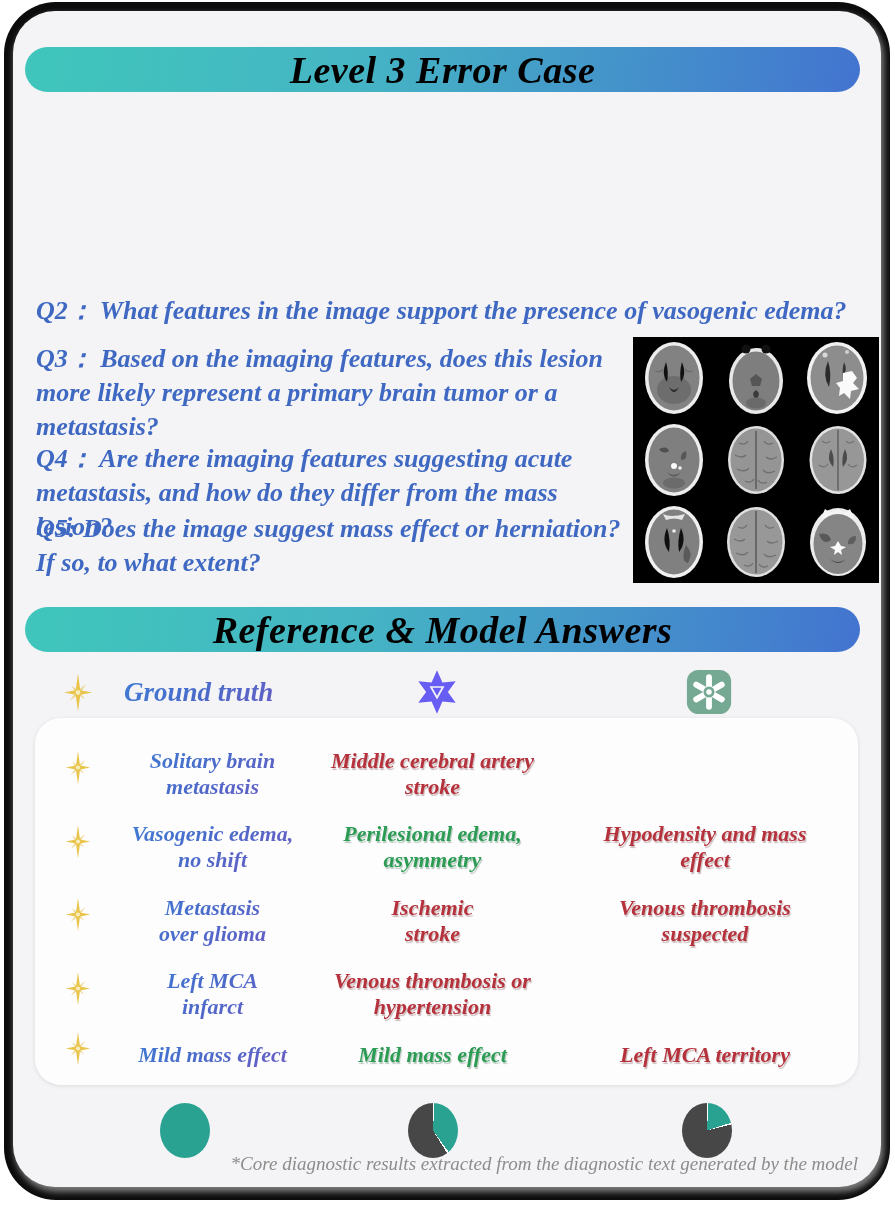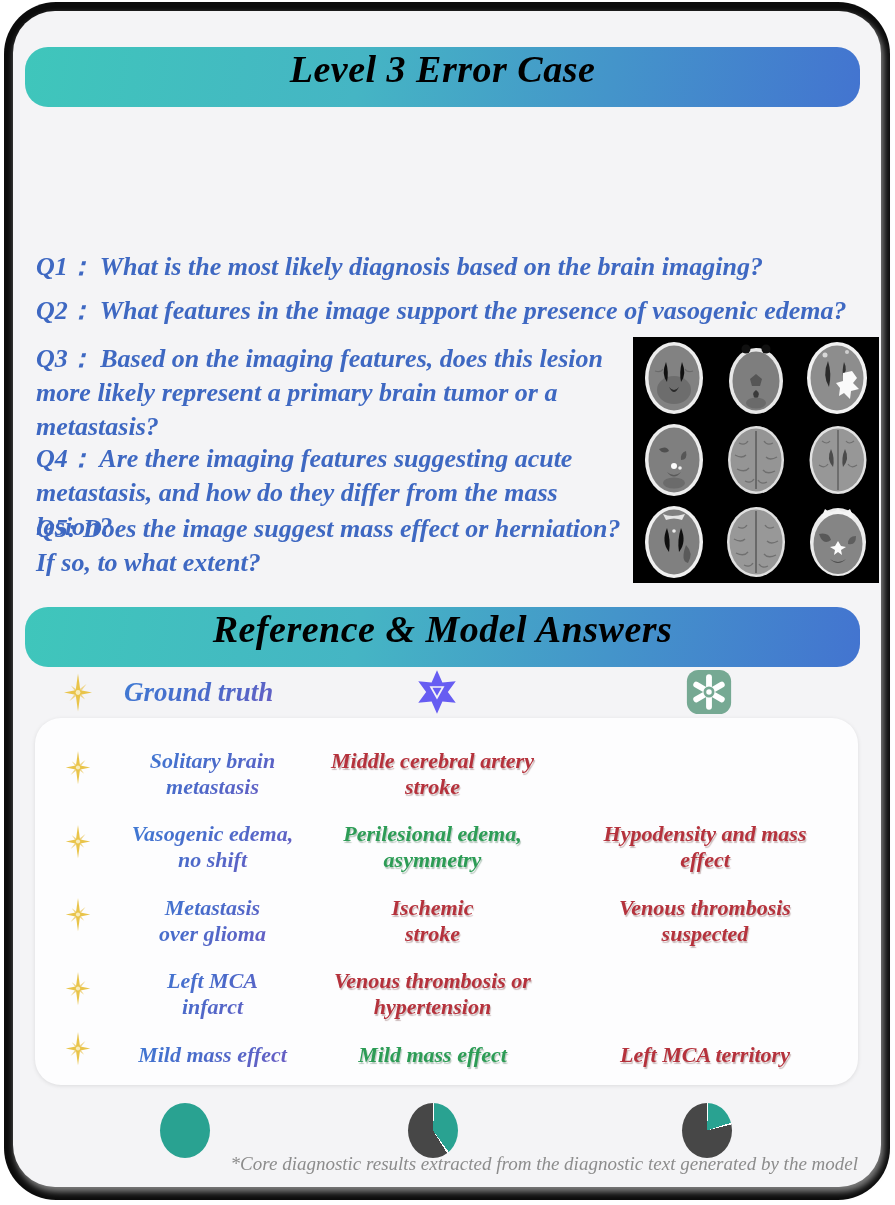--- a/index.html
+++ b/index.html
@@ -1,23 +1,23 @@
 <!DOCTYPE html>
 <html><head>
 <meta charset="utf-8">
 <style>
   html,body{margin:0;padding:0;background:#ffffff;}
   body{width:895px;height:1205px;font-family:"Liberation Serif",serif;}
   .page{position:relative;width:895px;height:1205px;overflow:hidden;}
   .black-frame{position:absolute;left:4px;top:2px;width:886px;height:1198px;background:#0c0c0c;border-radius:52px;}
   .canvas{position:absolute;left:13px;top:11px;width:868px;height:1176px;background:#f4f4f6;border-radius:42px;box-shadow:2px 4px 6px 1px rgba(130,130,130,.95);}
 
-  .banner{position:absolute;left:25px;width:835px;height:60px;border-radius:23px;
+  .banner{position:absolute;left:25px;width:835px;height:45px;border-radius:23px;
           background:linear-gradient(100deg,#3fc6bb 0%,#45b5c4 40%,#4374d0 100%);
-          display:flex;align-items:flex-start;justify-content:center;}
+          display:flex;align-items:flex-end;justify-content:center;}
   .banner1{top:47px;}
   .banner2{top:607px;}
   .banner-text{font-size:38px;font-weight:bold;font-style:italic;color:#000;letter-spacing:.5px;white-space:nowrap;}
 
   .question{position:absolute;left:36px;color:#3e68c2;font-weight:bold;font-style:italic;font-size:26px;line-height:34px;}
   #q1{top:250px;width:815px;}
   #q2{top:294px;width:815px;}
   #q3{top:342px;width:595px;}
   #q4{top:442px;width:595px;}
   #q5{top:512px;width:595px;}
@@ -65,21 +65,20 @@
 <body>
 
 <div class="page">
   <div class="black-frame"></div>
   <div class="canvas"></div>
 
   <div class="banner banner1">
     <span class="banner-text">Level 3 Error Case</span>
   </div>
 
-  <div id="q1" class="question">Q1： What is the most likely diagnosis based on the brain imaging?</div>
   <div id="q2" class="question">Q2： What features in the image support the presence of vasogenic edema?</div>
   <div id="q3" class="question">Q3： Based on the imaging features, does this lesion more likely represent a primary brain tumor or a metastasis?</div>
   <div id="q4" class="question">Q4： Are there imaging features suggesting acute metastasis, and how do they differ from the mass lesion?</div>
   <div id="q5" class="question">Q5: Does the image suggest mass effect or herniation? If so, to what extent?</div>
 
   <div class="brain-grid">
     <svg viewBox="0 0 82 82">
         <ellipse cx="41" cy="41" rx="29" ry="36" fill="#ededed"></ellipse>
         <ellipse cx="41" cy="41" rx="25.5" ry="32.5" fill="#828282"></ellipse>
         <ellipse cx="41" cy="53" rx="17" ry="14" fill="#6d6d6d"></ellipse>

